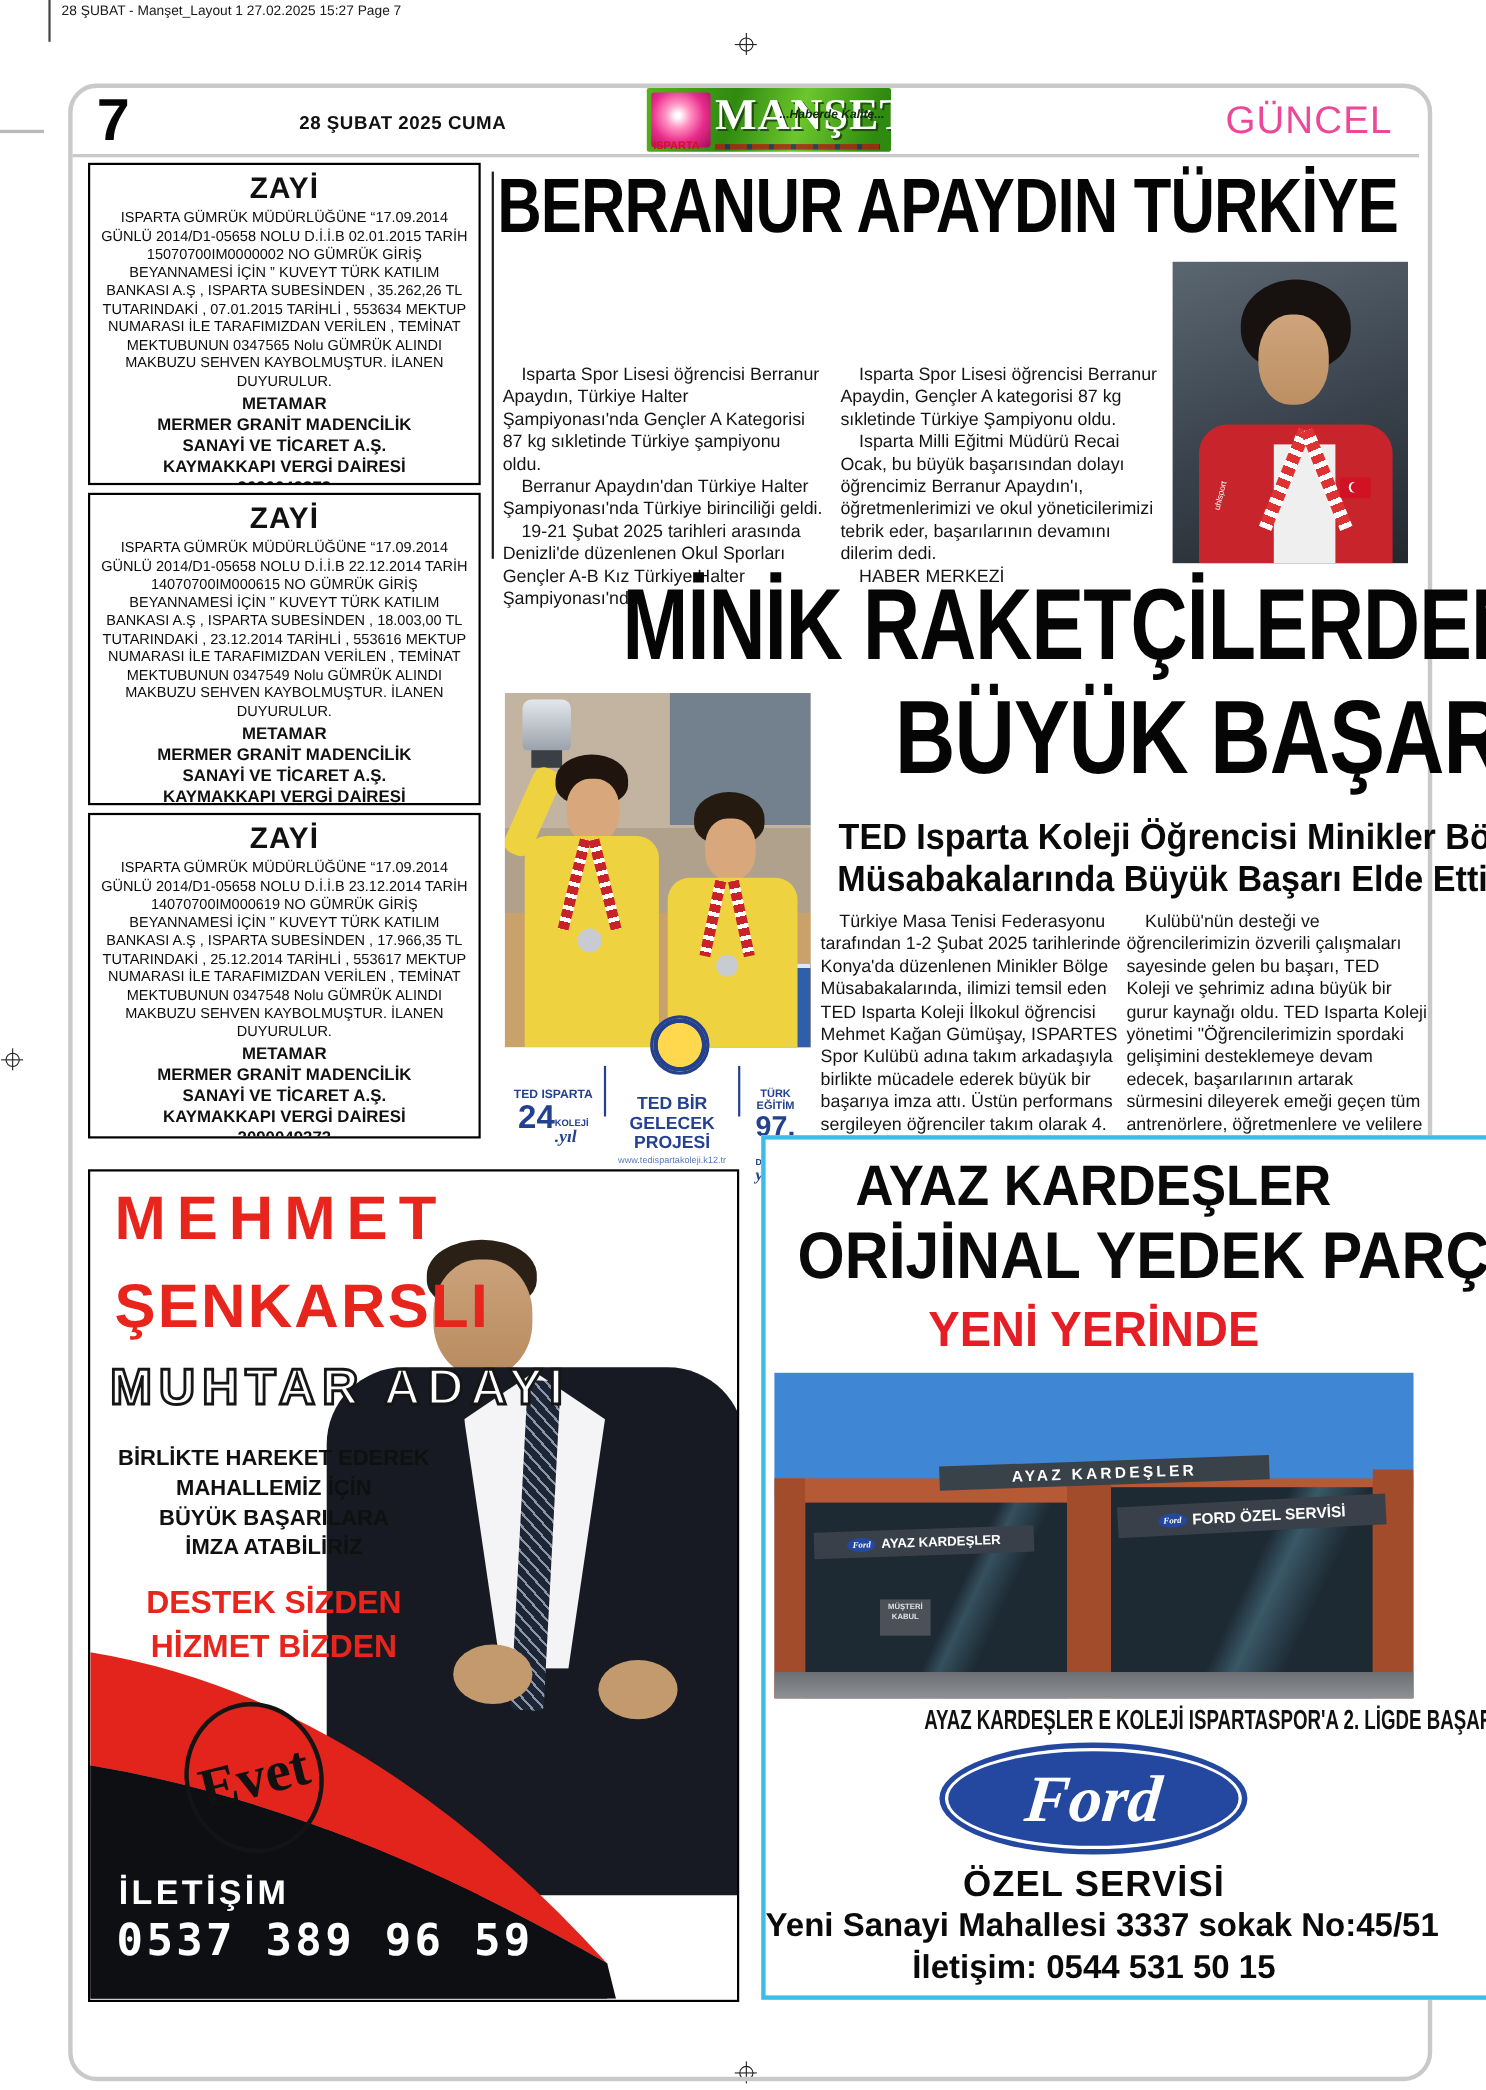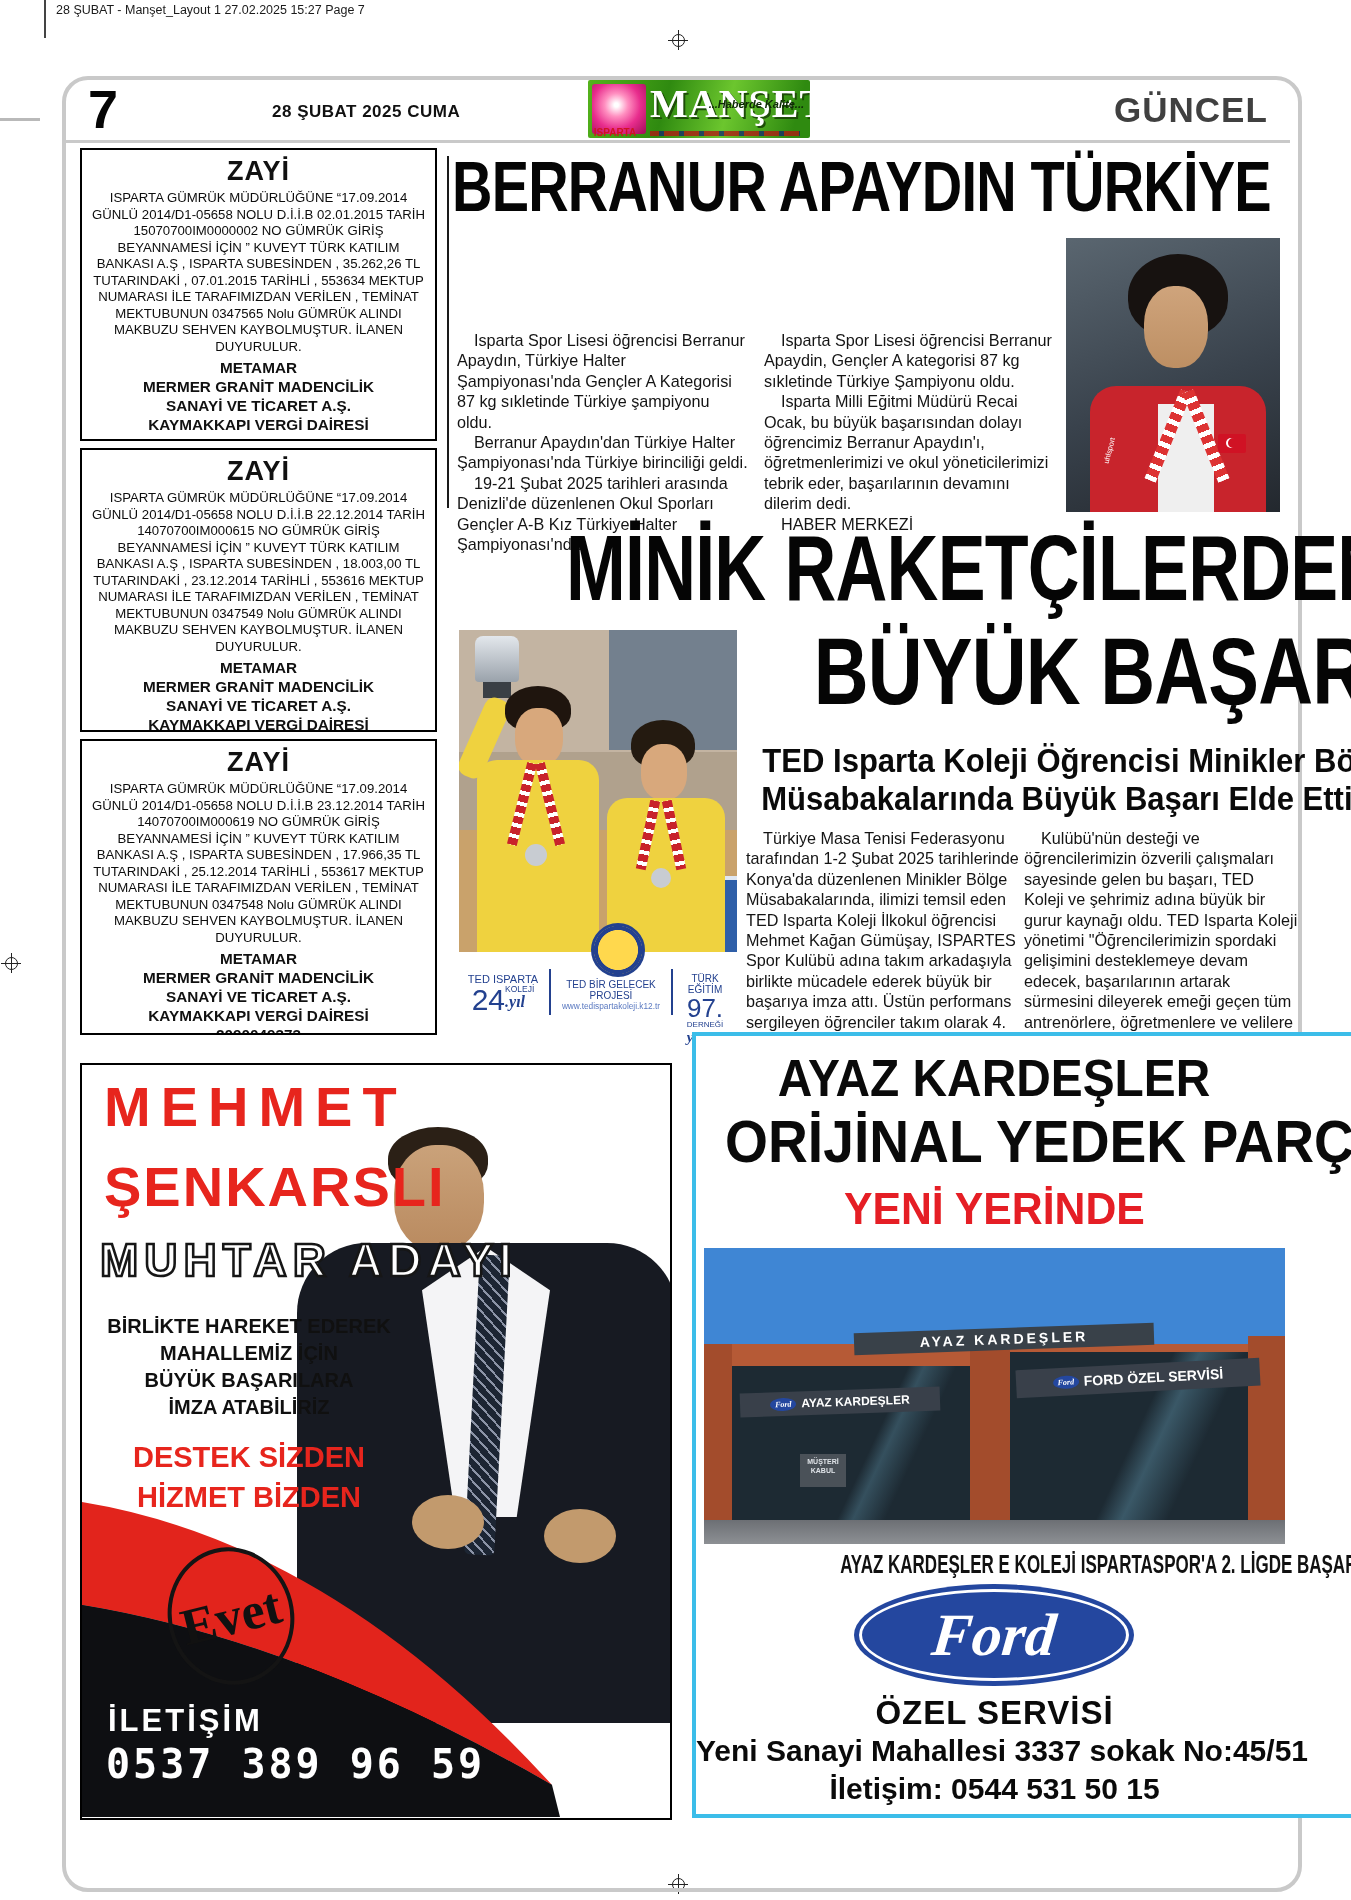--- a/index.html
+++ b/index.html
@@ -12,21 +12,21 @@
   .cropline-h{left:0;top:118px;width:40px;height:3px;background:#b9b9b9;}
   .regmark{width:20px;height:20px;}
   .regmark .c{position:absolute;left:4px;top:4px;width:11px;height:11px;border:1.4px solid #222;border-radius:50%;}
   .regmark .h{position:absolute;left:0;top:9.5px;width:20px;height:1.4px;background:#222;}
   .regmark .v{position:absolute;left:9.5px;top:0;width:1.4px;height:20px;background:#222;}
   
   .frame{left:62px;top:76px;width:1232px;height:1808px;border:4px solid #c9c9c9;border-radius:26px;}
   .headrule{left:66px;top:140px;width:1224px;height:3px;background:#c9c9c9;}
   .pagenum{left:88px;top:82px;font-size:54px;font-weight:900;color:#050505;line-height:1;}
   .dateline{left:272px;top:102px;font-size:17px;font-weight:700;letter-spacing:.5px;}
-  .section{left:1114px;top:90px;font-size:35px;font-weight:700;letter-spacing:1px;color:#404040;}
+  .section{left:1114px;top:90px;font-size:35px;font-weight:400;letter-spacing:1px;color:#ec4899;}
   .logo{left:588px;top:80px;width:222px;height:58px;background:linear-gradient(105deg,#55b31c,#2f8a10 35%,#6cc62e 62%,#2f8a10 92%);border-radius:2px;overflow:hidden;}
   .logo .rose{position:absolute;left:4px;top:4px;width:54px;height:50px;border-radius:3px;
         background:radial-gradient(circle at 45% 42%,#ffffff 0 5%,#ff8fc0 28%,#e82d8d 58%,#a90f5e 95%);}
   .logo .city{position:absolute;left:0;bottom:0;width:54px;text-align:center;font-size:10px;font-weight:900;color:#cf1420;}
   .logo .title{position:absolute;left:62px;top:4px;font-family:"Liberation Serif",serif;font-size:40px;font-weight:900;color:#fff;
         text-shadow:2px 2px 0 #1e4d08;letter-spacing:1px;line-height:1;}
   .logo .tag{position:absolute;right:6px;top:18px;font-size:11px;font-style:italic;font-weight:700;color:#0e2a06;}
   .logo .strip{position:absolute;left:62px;bottom:2px;width:150px;height:5px;opacity:.75;
         background:repeating-linear-gradient(90deg,#b31212 0 9px,#10246e 9px 14px,#b31212 14px 20px);}
   
@@ -64,21 +64,21 @@
   .sign{background:#39404a;color:#fff;display:flex;align-items:center;justify-content:center;gap:5px;font-weight:800;}
   .fordmini{width:26px;height:13px;border-radius:50%;background:#24479f;color:#fff;font-family:"Liberation Serif",serif;
             font-style:italic;font-size:8px;line-height:13px;font-weight:700;flex:0 0 auto;}
   .fordlogo{width:280px;height:102px;border-radius:50%;background:#24479f;position:relative;}
   .fordlogo .ring{position:absolute;inset:5px;border:3px solid #fff;border-radius:50%;}
   .fordlogo .scr{position:absolute;inset:0;display:flex;align-items:center;justify-content:center;
       font-family:"Liberation Serif",serif;font-style:italic;font-weight:700;font-size:60px;color:#fff;transform:skewX(-6deg);}
   
   .ted{left:459px;top:953px;width:278px;height:76px;color:#23418f;background:#fff;}
   .ted .sep{position:absolute;top:16px;width:2px;height:46px;background:#23418f;}
-  .ted .b{font-weight:400;}
+  .ted .b{font-weight:700;margin-top:16px;}
   .tedscript{font-family:"Liberation Serif",serif;font-style:italic;font-weight:700;}
   .crest{position:absolute;left:132px;top:-30px;width:48px;height:48px;border-radius:50%;border:3px solid #23418f;
          background:radial-gradient(circle,#ffd84d 0 58%,#23418f 60% 70%,#ffd84d 72%);}
 </style>
 </head>
 <body>
 
 <div class="sheet">
 
   <div class="abs printline">28 ŞUBAT - Manşet_Layout 1  27.02.2025  15:27  Page 7</div>
@@ -209,21 +209,21 @@
 
   <div class="abs ted">
     <div class="crest"></div>
     <div class="abs sep" style="left:90px;"></div>
     <div class="abs sep" style="left:212px;"></div>
     <div class="abs" style="left:0;top:20px;width:88px;text-align:center;">
       <div class="b" style="font-size:11px;">TED ISPARTA</div>
       <div style="line-height:1;"><span class="b" style="font-size:30px;">24</span><span style="display:inline-block;vertical-align:top;text-align:left;"><span class="b" style="font-size:8.5px;display:block;">KOLEJİ</span><span class="tedscript" style="font-size:16px;">.yıl</span></span></div>
     </div>
     <div class="abs" style="left:92px;top:26px;width:120px;text-align:center;">
-      <div class="b" style="font-size:10px;">TED BİR GELECEK PROJESİ</div>
+      <div class="b" style="font-size:16px;">TED BİR GELECEK PROJESİ</div>
       <div style="font-size:8.3px;color:#5a79c0;">www.tedispartakoleji.k12.tr</div>
     </div>
     <div class="abs" style="left:214px;top:20px;width:64px;text-align:center;">
       <div class="b" style="font-size:10px;">TÜRK EĞİTİM</div>
       <div style="line-height:1;"><span class="b" style="font-size:26px;">97.</span><span style="display:inline-block;vertical-align:top;text-align:left;"><span class="b" style="font-size:8px;display:block;">DERNEĞİ</span><span class="tedscript" style="font-size:15px;">yıl</span></span></div>
     </div>
   </div>
 
   <div class="abs admuhtar">
 

